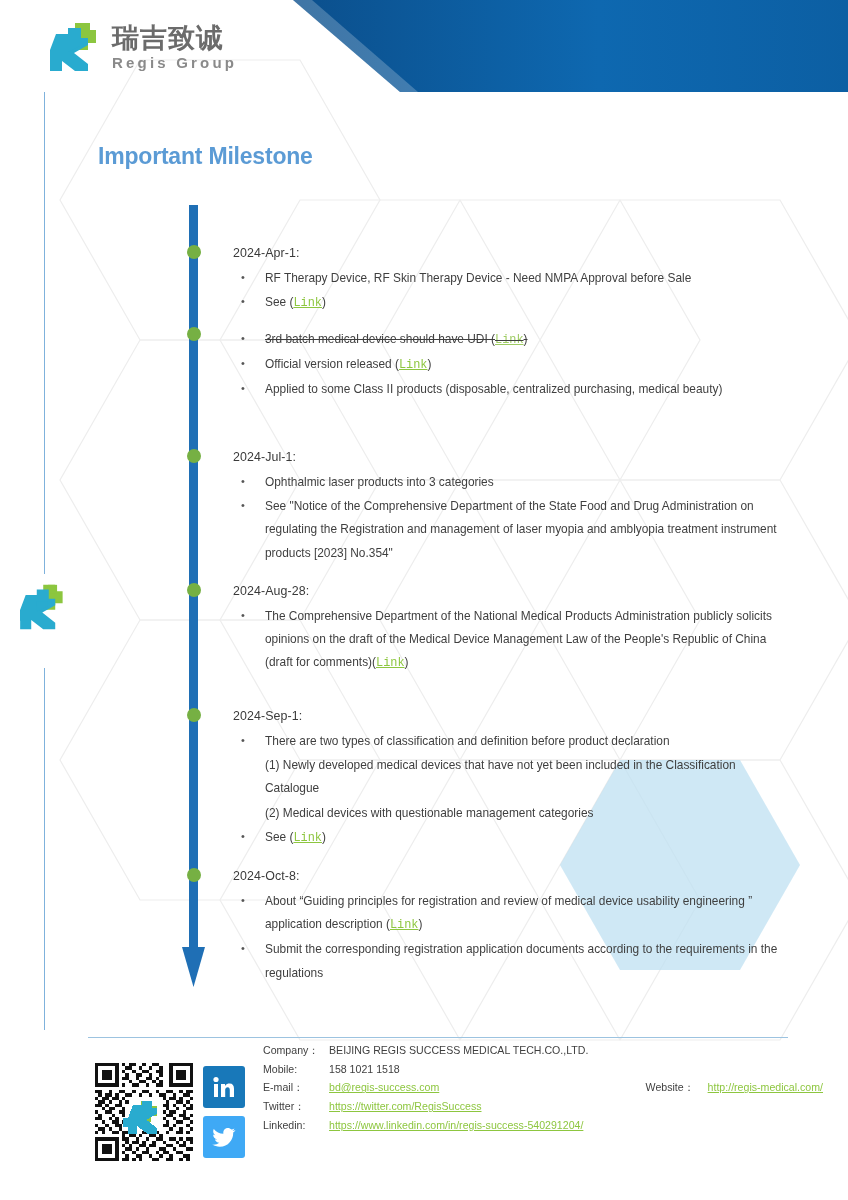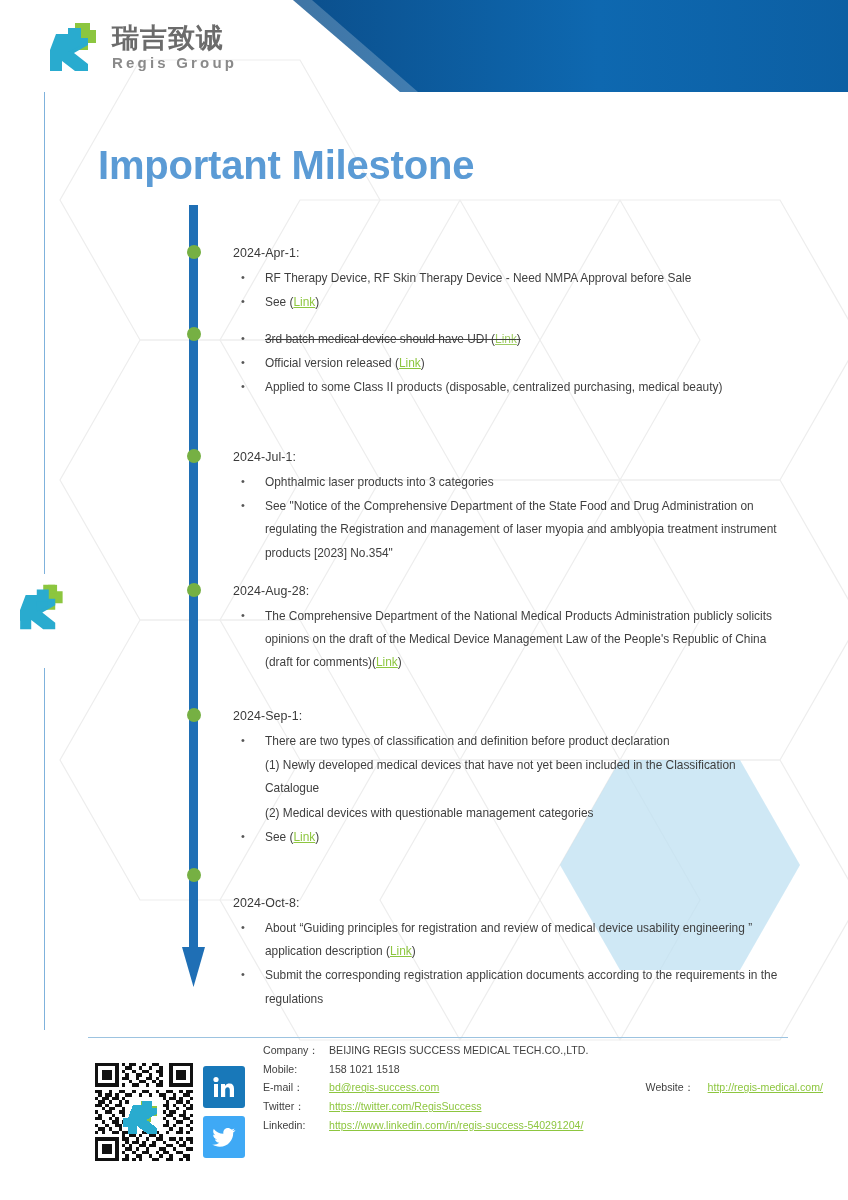--- a/index.html
+++ b/index.html
@@ -30,40 +30,40 @@
 
   
   .rail{position:absolute;left:44px;width:1.4px;background:#7FB2DC;z-index:2;}
   .rail-top{top:92px;height:482px;}
   .rail-bottom{top:668px;height:362px;}
 
   .side-logo{position:absolute;left:20px;top:583px;width:52px;height:48px;z-index:4;}
 
   
   .title{position:absolute;left:98px;top:143px;z-index:4;
-         font-size:40px;font-weight:bold;color:#5B9BD5;letter-spacing:-0.2px;}
+         font-size:23px;font-weight:bold;color:#5B9BD5;letter-spacing:-0.2px;}
 
   
   .timeline{position:absolute;left:183px;top:205px;width:26px;height:790px;z-index:3;}
   .tl-bar{position:absolute;left:6px;top:0;width:9px;height:752px;background:#1F6FB5;}
   .tl-arrow{position:absolute;left:-1px;top:742px;width:23px;height:44px;}
   .tl-dot{position:absolute;left:3.5px;width:14px;height:14px;border-radius:50%;
           background:#76B043;}
 
   
   .entries{position:absolute;left:0;top:0;width:848px;height:1200px;z-index:4;}
   .entry{position:absolute;left:233px;width:560px;}
   .entry-date{font-size:12.4px;color:#3a3a3a;letter-spacing:0.1px;margin-bottom:7px;}
   ul.bullets{list-style:none;margin:0;padding:0;}
   ul.bullets li{position:relative;padding-left:32px;font-size:11.9px;line-height:1.95;
                 color:#3f3f3f;margin-bottom:1px;}
   ul.bullets li .b{position:absolute;left:8px;top:0;font-size:11px;color:#555;}
   li.strike{text-decoration:line-through;}
   li.nobul{padding-left:44px;}
-  .lnk{color:#8DC63F;text-decoration:underline;}
+  .lnk{color:#8DC63F;text-decoration:underline;font-family:Liberation Mono, monospace;}
   li.strike .lnk{color:#9ecb63;}
 
   
   .footer-sep{position:absolute;left:88px;top:1037px;width:700px;height:1px;
               background:#9CC3E0;z-index:4;}
   .qr{position:absolute;left:95px;top:1063px;width:98px;height:98px;z-index:4;background:#fff;}
   .social{position:absolute;left:203px;top:1066px;width:44px;z-index:4;
           display:flex;flex-direction:column;gap:8px;}
   .sicon{width:42px;height:42px;border-radius:3px;display:flex;align-items:center;
          justify-content:center;}
@@ -186,21 +186,21 @@
       </div>
       <div class="entry" style="top: 709px;">
         <div class="entry-date">2024-Sep-1:</div>
         <ul class="bullets">
           <li><span class="b">•</span><span>There are two types of classification and definition before product declaration</span></li>
           <li class="nobul"><span>(1)  Newly developed medical devices that have not yet been included in the Classification Catalogue</span></li>
           <li class="nobul"><span>(2)  Medical devices with questionable management categories</span></li>
           <li><span class="b">•</span><span>See  (</span><a class="lnk" href="#">Link</a><span>)</span></li>
         </ul>
       </div>
-      <div class="entry" style="top: 896px;">
+      <div class="entry" style="top: 869px;">
         <div class="entry-date">2024-Oct-8:</div>
         <ul class="bullets">
           <li><span class="b">•</span><span>About  “Guiding principles for registration and review of medical device usability engineering ”  application description  (</span><a class="lnk" href="#">Link</a><span>)</span></li>
           <li><span class="b">•</span><span>Submit the corresponding registration application documents according to the requirements in the regulations</span></li>
         </ul>
       </div>
     </div>
 
   <div class="footer-sep"></div>
 

